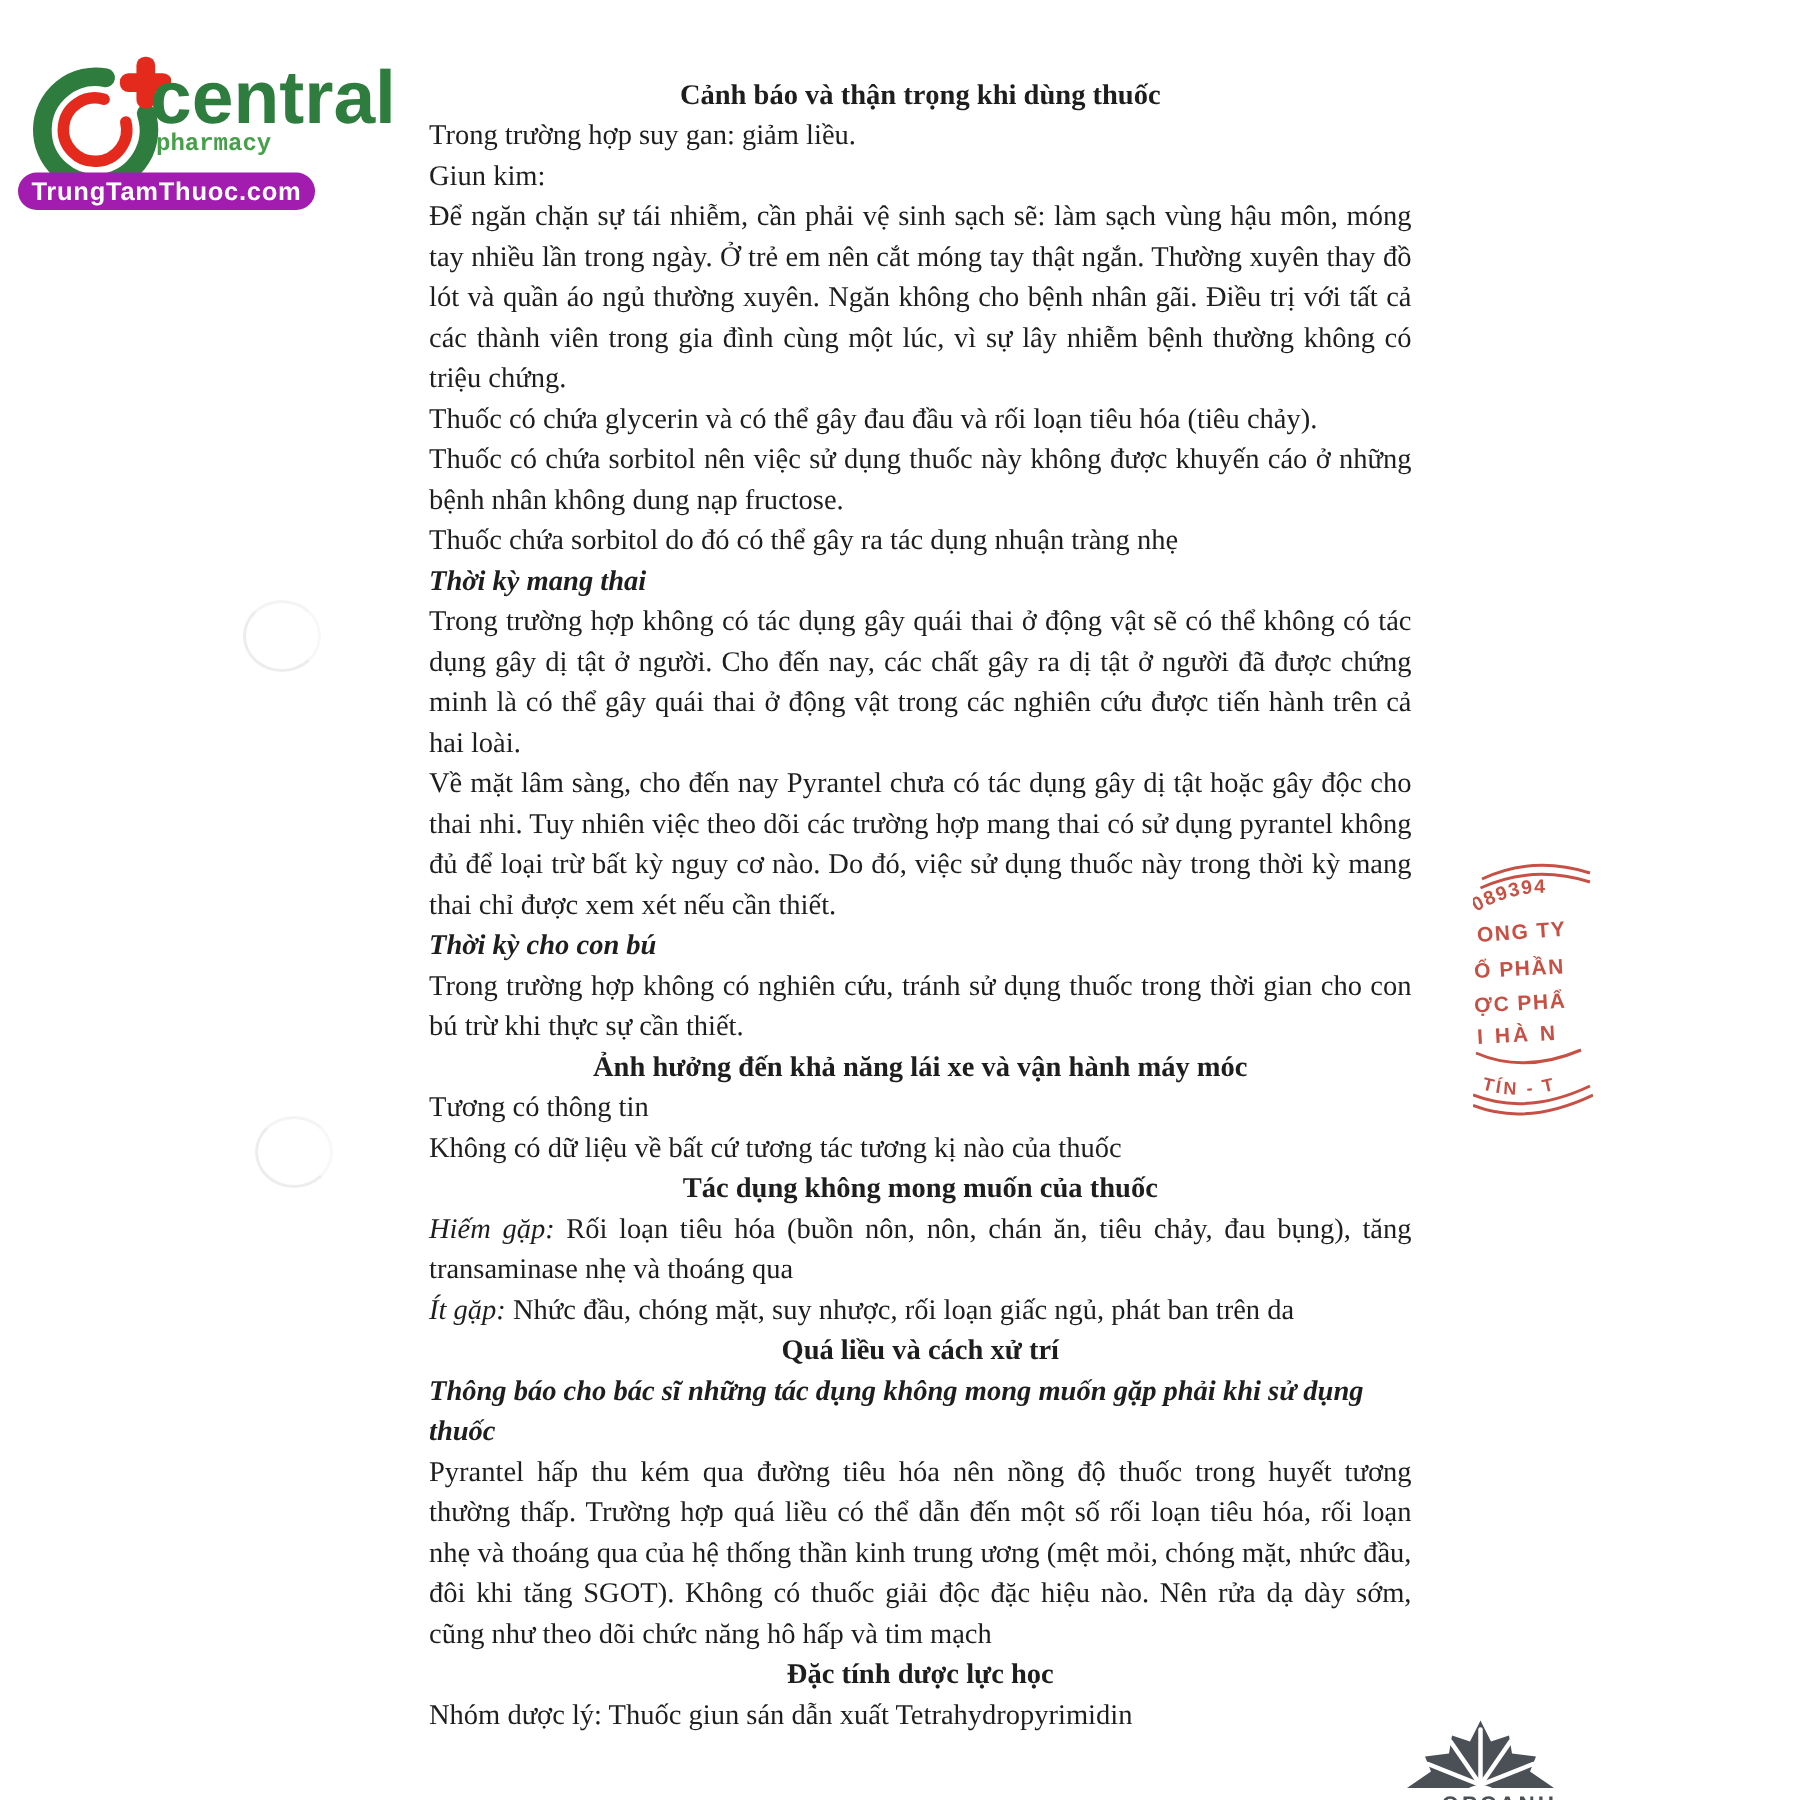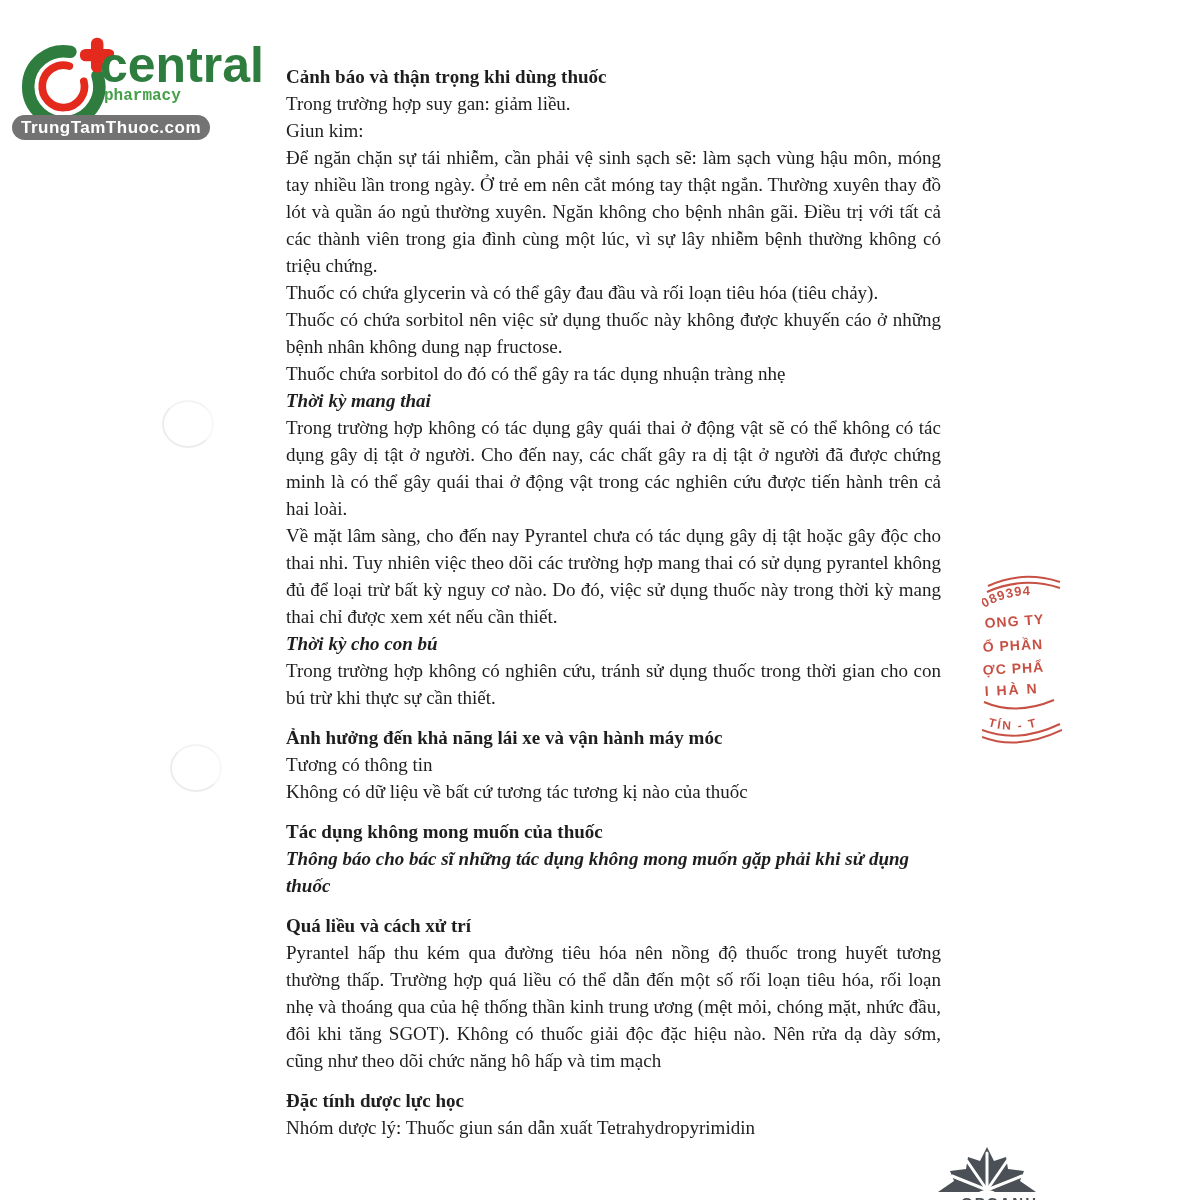--- a/index.html
+++ b/index.html
@@ -25,21 +25,21 @@
     border-radius:13px;display:flex;align-items:center;justify-content:center;
     font-family:"Liberation Sans", sans-serif;font-weight:bold;font-size:17px;
     color:#ffffff;letter-spacing:0.5px;
   }
   
   .doc-col{
     position:absolute;left:286px;top:50px;width:655px;
     color:#1e1e1e;font-size:19px;line-height:27px;
   }
   .blk{margin:0;text-align:justify;}
-  .blk.heading{font-weight:bold;text-align:left;margin-top:13px;}
+  .blk.heading{font-weight:bold;text-align:center;}
   .blk.heading-bi{font-weight:bold;font-style:italic;text-align:left;}
   .blk .lead-italic{font-style:italic;}
   
   .punch{
     position:absolute;width:48px;height:44px;border-radius:50%;
     border:2px solid #ededed;border-right-color:#f8f8f8;border-top-color:#f4f4f4;
     background:transparent;
   }
   .punch.p1{left:162px;top:400px;}
   .punch.p2{left:170px;top:744px;}
@@ -56,21 +56,21 @@
 
     <path d="M 54.6 18.6 A 37 37 0 1 0 82.8 43.4" fill="none" stroke="#2e7d3e" stroke-width="13" stroke-linecap="round"></path>
 
     <path d="M 53.5 33.5 A 22 22 0 1 0 68.6 49.3" fill="none" stroke="#e42a1d" stroke-width="8" stroke-linecap="round"></path>
 
     <rect x="76" y="4" width="13" height="36" rx="6" fill="#e42a1d"></rect>
     <rect x="64.5" y="15.5" width="36" height="13" rx="6" fill="#e42a1d"></rect>
   </svg>
   <div class="brand-word" style="color:#2e7d3e;">central</div>
   <div class="brand-sub" style="color:#45a049;">pharmacy</div>
-  <div class="brand-pill" style="background:#737373;">TrungTamThuoc.com</div>
+  <div class="brand-pill" style="background:#a21caf;">TrungTamThuoc.com</div>
 </div>
 
 <div class="punch p1"></div>
 <div class="punch p2"></div>
 
 <div class="doc-col">
     <p class="blk heading">Cảnh báo và thận trọng khi dùng thuốc</p>
     <p class="blk body">Trong trường hợp suy gan: giảm liều.</p>
     <p class="blk body">Giun kim:</p>
     <p class="blk body">Để ngăn chặn sự tái nhiễm, cần phải vệ sinh sạch sẽ: làm sạch vùng hậu môn, móng tay nhiều lần trong ngày. Ở trẻ em nên cắt móng tay thật ngắn. Thường xuyên thay đồ lót và quần áo ngủ thường xuyên. Ngăn không cho bệnh nhân gãi. Điều trị với tất cả các thành viên trong gia đình cùng một lúc, vì sự lây nhiễm bệnh thường không có triệu chứng.</p>
@@ -79,22 +79,24 @@
     <p class="blk body">Thuốc chứa sorbitol do đó có thể gây ra tác dụng nhuận tràng nhẹ</p>
     <p class="blk heading-bi">Thời kỳ mang thai</p>
     <p class="blk body">Trong trường hợp không có tác dụng gây quái thai ở động vật sẽ có thể không có tác dụng gây dị tật ở người. Cho đến nay, các chất gây ra dị tật ở người đã được chứng minh là có thể gây quái thai ở động vật trong các nghiên cứu được tiến hành trên cả hai loài.</p>
     <p class="blk body">Về mặt lâm sàng, cho đến nay Pyrantel chưa có tác dụng gây dị tật hoặc gây độc cho thai nhi. Tuy nhiên việc theo dõi các trường hợp mang thai có sử dụng pyrantel không đủ để loại trừ bất kỳ nguy cơ nào. Do đó, việc sử dụng thuốc này trong thời kỳ mang thai chỉ được xem xét nếu cần thiết.</p>
     <p class="blk heading-bi">Thời kỳ cho con bú</p>
     <p class="blk body">Trong trường hợp không có nghiên cứu, tránh sử dụng thuốc trong thời gian cho con bú trừ khi thực sự cần thiết.</p>
     <p class="blk heading">Ảnh hưởng đến khả năng lái xe và vận hành máy móc</p>
     <p class="blk body">Tương có thông tin</p>
     <p class="blk body">Không có dữ liệu về bất cứ tương tác tương kị nào của thuốc</p>
     <p class="blk heading">Tác dụng không mong muốn của thuốc</p>
+    <p class="blk body"><span class="lead-italic">Hiếm gặp:</span> Rối loạn tiêu hóa (buồn nôn, nôn, chán ăn, tiêu chảy, đau bụng), tăng transaminase nhẹ và thoáng qua</p>
+    <p class="blk body"><span class="lead-italic">Ít gặp:</span> Nhức đầu, chóng mặt, suy nhược, rối loạn giấc ngủ, phát ban trên da</p>
+    <p class="blk heading">Quá liều và cách xử trí</p>
     <p class="blk heading-bi">Thông báo cho bác sĩ những tác dụng không mong muốn gặp phải khi sử dụng thuốc</p>
-    <p class="blk heading">Quá liều và cách xử trí</p>
     <p class="blk body">Pyrantel hấp thu kém qua đường tiêu hóa nên nồng độ thuốc trong huyết tương thường thấp. Trường hợp quá liều có thể dẫn đến một số rối loạn tiêu hóa, rối loạn nhẹ và thoáng qua của hệ thống thần kinh trung ương (mệt mỏi, chóng mặt, nhức đầu, đôi khi tăng SGOT). Không có thuốc giải độc đặc hiệu nào. Nên rửa dạ dày sớm, cũng như theo dõi chức năng hô hấp và tim mạch</p>
     <p class="blk heading">Đặc tính dược lực học</p>
     <p class="blk body">Nhóm dược lý: Thuốc giun sán dẫn xuất Tetrahydropyrimidin</p>
   </div>
 
 <svg class="stamp" viewBox="0 0 80 172" xmlns="http://www.w3.org/2000/svg">
   <defs>
     <path id="arcNum" d="M 2 36 Q 40 14 80 30"></path>
     <path id="arcBot" d="M 0 152 Q 36 166 78 146"></path>
   </defs>

